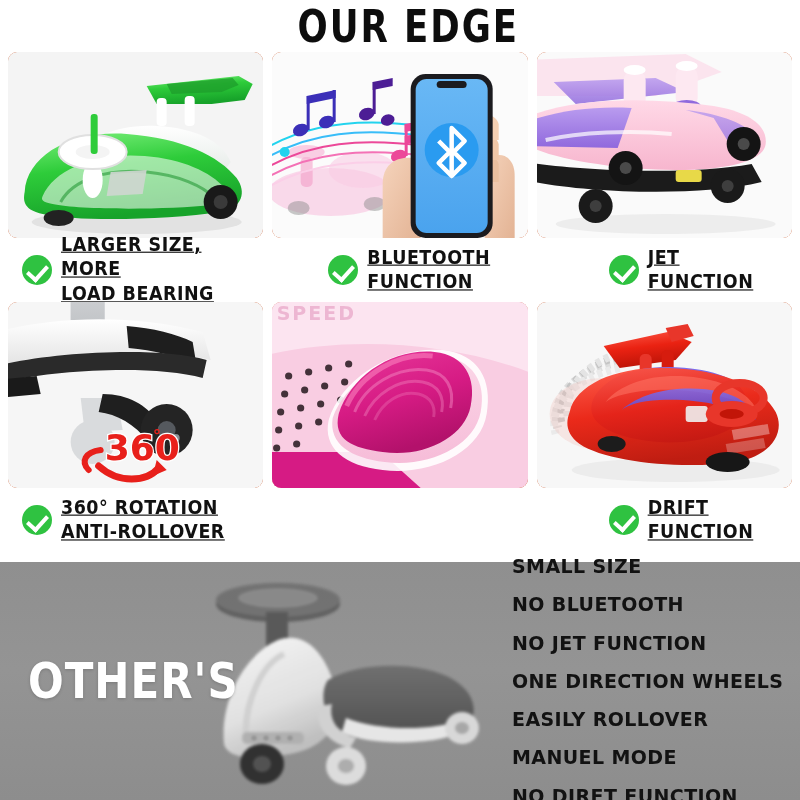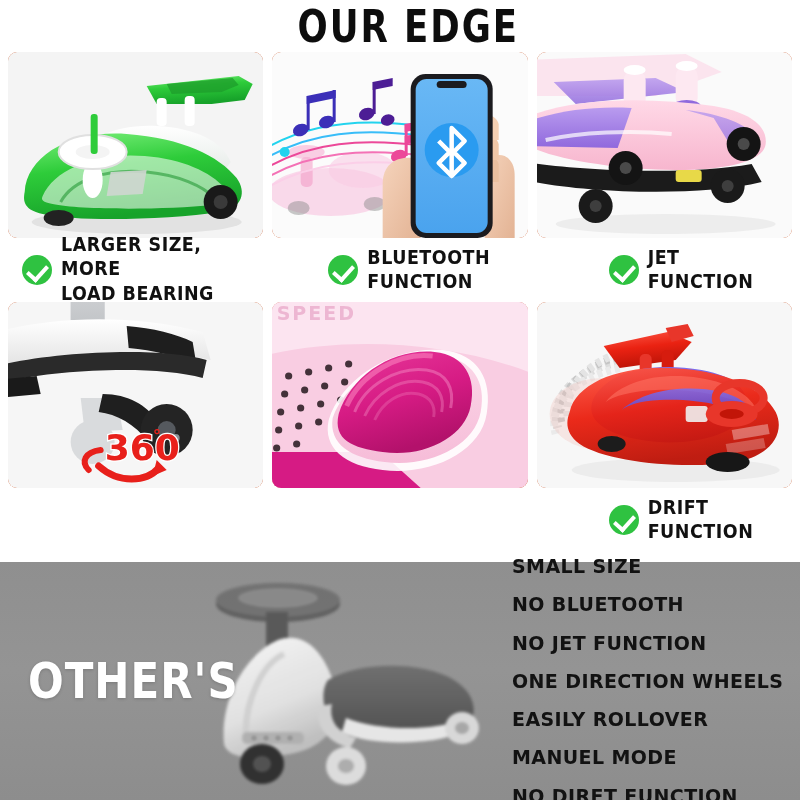--- a/index.html
+++ b/index.html
@@ -26,20 +26,21 @@
     transform: scaleY(1.22) scaleX(0.96);
   }
 
   
   .grid {
     padding: 0 8px;
     display: grid;
     grid-template-columns: repeat(3, 1fr);
     column-gap: 9px;
     row-gap: 0px;
+    text-decoration: underline;
   }
   .cell { display: flex; flex-direction: column; }
 
   .photo {
     height: 186px;
     border-radius: 9px;
     overflow: hidden;
     position: relative;
     background: #c2410c;
   }
@@ -343,20 +344,25 @@
         <circle cx="160" cy="128" r="26" fill="#242424"></circle>
         <circle cx="160" cy="128" r="9" fill="#55595e"></circle>
         <circle cx="169" cy="136" r="4" fill="#8b9096"></circle>
 
         <text x="98" y="158" font-family="DejaVu Sans, sans-serif" font-size="36" font-weight="bold" fill="#e8201b" stroke="#ffffff" stroke-width="2.5" paint-order="stroke">360</text>
         <text x="146" y="140" font-family="DejaVu Sans, sans-serif" font-size="17" font-weight="bold" fill="#e8201b">°</text>
         <path d="M92 164 C112 182 140 180 152 166" stroke="#e8201b" stroke-width="7" fill="none" stroke-linecap="round"></path>
         <path d="M150 158 L160 168 L146 174 Z" fill="#e8201b"></path>
         <path d="M94 148 C78 150 74 160 82 168" stroke="#e8201b" stroke-width="6" fill="none" stroke-linecap="round"></path>
       </svg>
+    </div>
+    <div class="caption">
+      <span class="check"></span>
+      <span class="cap-text">360° ROTATION
+ANTI-ROLLOVER</span>
     </div>
   </div>
 
   <div class="cell">
     <div class="photo">
       <svg class="ph-svg" viewBox="0 0 258 186" preserveAspectRatio="xMidYMid slice">
         <defs>
           <linearGradient id="mg" x1="0" y1="0" x2="0.4" y2="1">
             <stop offset="0%" stop-color="#e8389a"></stop>
               <stop offset="55%" stop-color="#d61b84"></stop>

